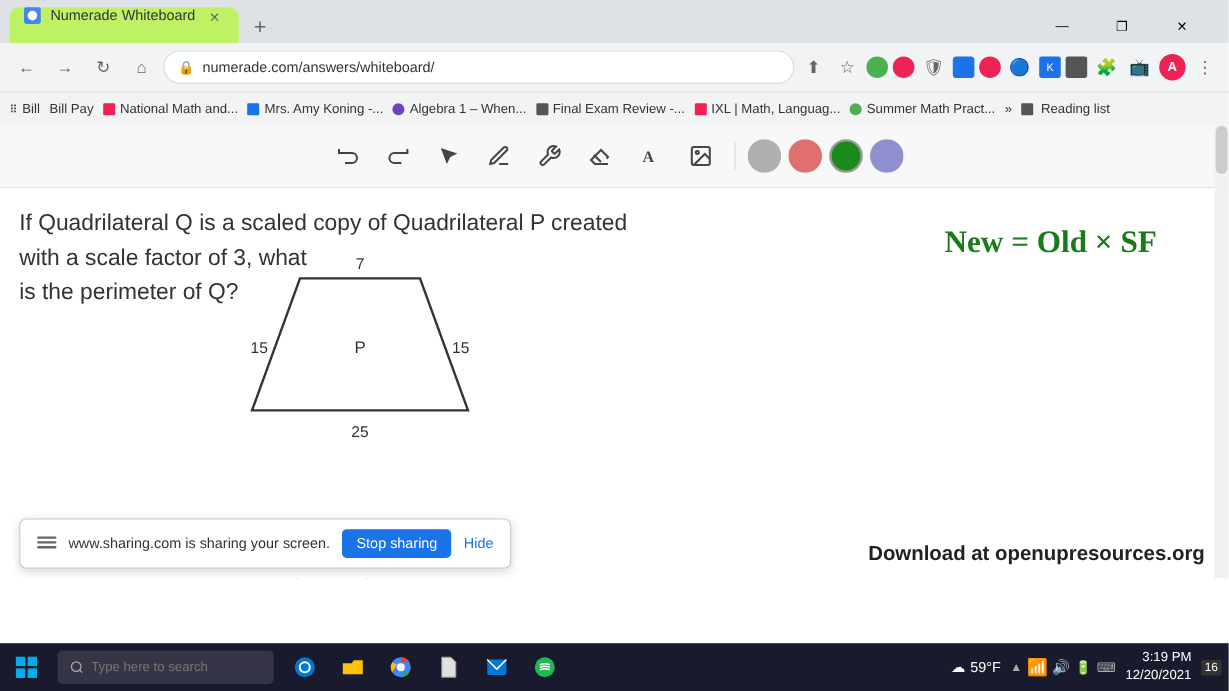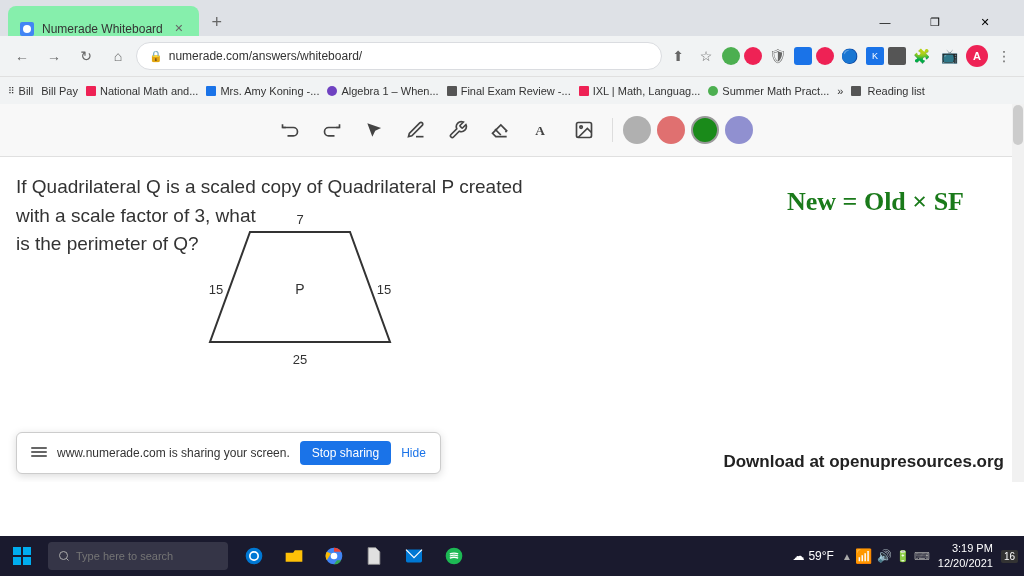--- a/index.html
+++ b/index.html
@@ -1,18 +1,18 @@
 <!DOCTYPE html>
 <html><head>
   <meta charset="utf-8">
   <style>
     * { margin: 0; padding: 0; box-sizing: border-box; }
     body { width: 1024px; height: 576px; overflow: hidden; font-family: Arial, sans-serif; background: #fff; position: relative; }
     .tab-bar { height: 36px; background: #dee1e6; display: flex; align-items: flex-end; padding: 0 8px; }
-    .tab { height: 30px; background: #86efac; border-radius: 8px 8px 0 0; padding: 0 12px; display: flex; align-items: flex-end; gap: 8px; font-size: 12px; color: #333; min-width: 160px; }
+    .tab { height: 30px; background: #bef264; border-radius: 8px 8px 0 0; padding: 0 12px; display: flex; align-items: flex-start; gap: 8px; font-size: 12px; color: #333; min-width: 160px; }
     .tab-icon { width: 14px; height: 14px; background: #4285f4; border-radius: 2px; display: flex; align-items: center; justify-content: center; }
     .tab-close { margin-left: auto; width: 16px; height: 16px; display: flex; align-items: center; justify-content: center; border-radius: 50%; cursor: pointer; font-size: 11px; color: #666; }
     .new-tab { width: 28px; height: 28px; display: flex; align-items: center; justify-content: center; font-size: 18px; color: #666; cursor: pointer; margin-left: 4px; }
     .window-controls { margin-left: auto; display: flex; gap: 4px; align-items: center; padding-right: 8px; }
     .win-btn { width: 46px; height: 28px; display: flex; align-items: center; justify-content: center; font-size: 11px; cursor: pointer; }
 
     .nav-bar { height: 40px; background: #f1f3f4; display: flex; align-items: center; padding: 0 8px; gap: 4px; }
     .nav-btn { width: 28px; height: 28px; display: flex; align-items: center; justify-content: center; border-radius: 50%; cursor: pointer; font-size: 14px; color: #666; }
     .address-bar { flex: 1; height: 28px; background: #fff; border-radius: 14px; display: flex; align-items: center; padding: 0 12px; gap: 6px; font-size: 12px; color: #333; border: 1px solid #dadce0; }
     .address-bar .lock { font-size: 11px; color: #5f6368; }
@@ -260,21 +260,21 @@
   <div class="right-scrollbar" style="position:absolute;right:0;top:0;width:12px;height:100%;">
     <div class="scrollbar-thumb"></div>
   </div>
 
   <div class="screen-share-bar" style="position:absolute;bottom:8px;left:8px;">
     <div class="share-icon">
       <div></div>
         <div></div>
         <div></div>
     </div>
-    <span>www.numerade.com is sharing your screen.</span>
+    <span>www.sharing.com is sharing your screen.</span>
     <button class="stop-sharing-btn">Stop sharing</button>
     <button class="hide-btn">Hide</button>
   </div>
 
   <div class="download-text" style="position:absolute;bottom:10px;right:20px;font-size:17px;font-weight:bold;color:#222;">Download at openupresources.org</div>
 
 </div>
 
 <div class="taskbar" style="position:absolute;bottom:0;width:100%;height:40px;background:#1a1a2e;display:flex;align-items:center;">
 

